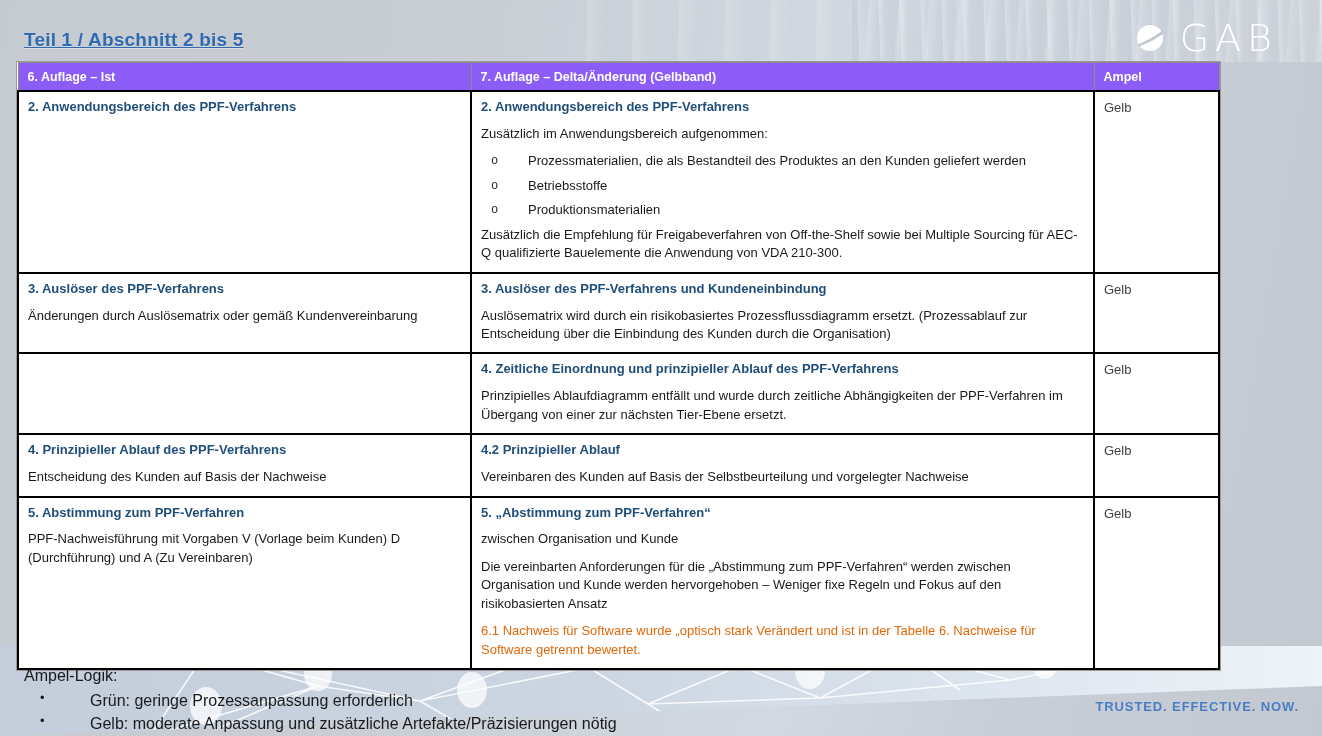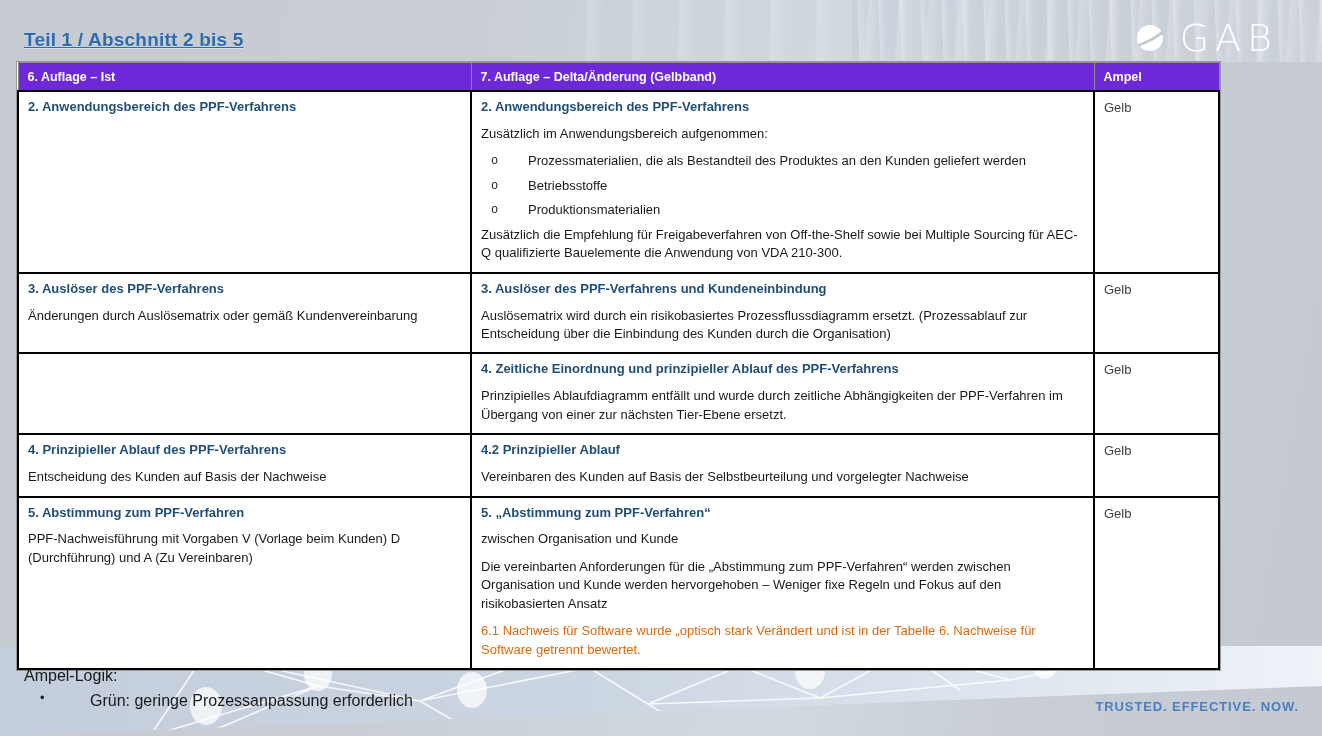--- a/index.html
+++ b/index.html
@@ -75,21 +75,21 @@
   table.cmp{
     border-collapse:collapse;width:1201px;table-layout:fixed;
     background:#ffffff;
     box-shadow:0 0 0 1px #9a9a9a;
   }
   table.cmp col.c1{width:453px;}
   table.cmp col.c2{width:623px;}
   table.cmp col.c3{width:125px;}
 
   table.cmp thead th{
-    background:#6d28d9;color:#ffffff;text-align:left;
+    background:#8b5cf6;color:#ffffff;text-align:left;
     font-size:12.5px;font-weight:bold;
     padding:6px 8px 6px 9px;
     border:1px solid #8c8c8c;
     height:15px;
   }
   table.cmp tbody td{
     border:2px solid #000000;
     vertical-align:top;
     padding:7px 9px 9px 9px;
     background:#ffffff;
@@ -278,18 +278,19 @@
         </tr>
 
       </tbody>
     </table>
   </div>
 
   <div class="legend">
     <p class="lt">Ampel-Logik:</p>
     <ul>
       <li>Grün: geringe Prozessanpassung erforderlich</li>
+      <li>Gelb: moderate Anpassung und zusätzliche Artefakte/Präzisierungen nötig</li>
     </ul>
   </div>
 
   <div class="tagline">TRUSTED. EFFECTIVE. NOW.</div>
 
 </div>
 
 </body></html>

